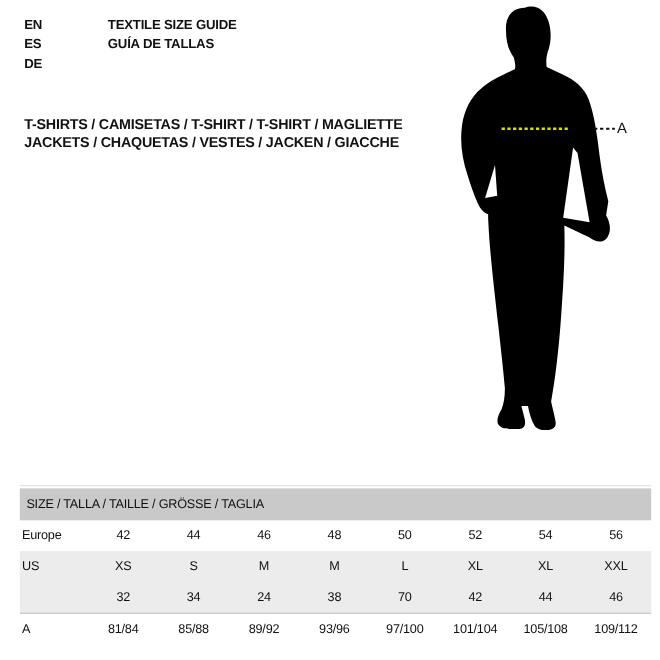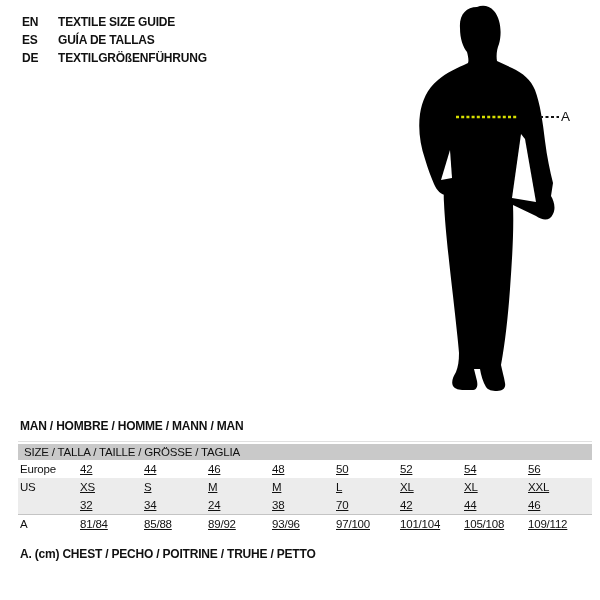--- a/index.html
+++ b/index.html
@@ -7,42 +7,42 @@
     width:600px;height:600px;background:#ffffff;
     font-family:"Liberation Sans", sans-serif;
     color:#111;letter-spacing:-0.2px;position:relative;overflow:hidden;
   }
   .canvas{position:absolute;left:0;top:0;width:600px;height:600px;}
 
   
   .lang-list{position:absolute;left:22px;top:13px;}
   .lang-row{display:flex;font-size:12px;font-weight:700;line-height:18px;}
   .lang-code{width:36px;flex:0 0 36px;}
-  .lang-label{white-space:nowrap;}
+  .lang-label{white-space:nowrap;margin-left:40px;}
 
   
   .product-lines{position:absolute;left:22px;top:104px;font-size:13px;font-weight:700;line-height:17px;}
   .product-line{white-space:nowrap;}
 
   
   .figure-svg{position:absolute;left:0;top:0;pointer-events:none;}
   .measure-label{position:absolute;left:561px;top:109px;font-size:13.5px;font-weight:400;letter-spacing:0;}
 
   
   .section-title{position:absolute;left:20px;top:419px;font-size:12px;font-weight:700;white-space:nowrap;}
 
   
   .size-table{position:absolute;left:18px;top:441px;width:574px;font-size:11.5px;}
   .table-top-rule{height:1px;background:#e0e0e0;margin-bottom:2px;}
-  .t-header{background:#c9c9c9;height:16px;display:flex;align-items:center;padding-left:6px;box-sizing:border-box;}
-  .t-row{display:flex;height:18px;align-items:center;}
+  .t-header{background:#c9c9c9;height:29px;display:flex;align-items:center;padding-left:6px;box-sizing:border-box;}
+  .t-row{display:flex;height:28px;align-items:center;}
   .t-row.band{background:#ececec;}
   .t-row.band-last{border-bottom:1px solid #c4c4c4;}
   .t-label{flex:0 0 62px;padding-left:2px;box-sizing:border-box;}
-  .t-cell{flex:1 1 0;text-align:left;text-decoration:underline;}
+  .t-cell{flex:1 1 0;text-align:center;}
 
   
   .footnote{position:absolute;left:20px;top:547px;font-size:12px;font-weight:700;white-space:nowrap;}
 </style>
 </head>
 <body>
 
 <div class="canvas">
 
   <svg class="figure-svg" width="600" height="410" viewBox="0 0 600 410">
@@ -96,28 +96,28 @@
     <div class="lang-row">
       <span class="lang-code">EN</span>
       <span class="lang-label">TEXTILE SIZE GUIDE</span>
     </div>
     <div class="lang-row">
       <span class="lang-code">ES</span>
       <span class="lang-label">GUÍA DE TALLAS</span>
     </div>
     <div class="lang-row">
       <span class="lang-code">DE</span>
-      <span class="lang-label">TEXTILGRÖßENFÜHRUNG</span>
     </div>
   </div>
 
   <div class="product-lines">
+    <div class="product-line">T-SHIRTS / CAMISETAS / T-SHIRT / T-SHIRT / MAGLIETTE</div>
+    <div class="product-line">JACKETS / CHAQUETAS / VESTES / JACKEN / GIACCHE</div>
   </div>
 
-  <div class="section-title">MAN / HOMBRE / HOMME / MANN / MAN</div>
 
   <div class="size-table">
     <div class="table-top-rule"></div>
     <div class="t-header">SIZE / TALLA / TAILLE / GRÖSSE / TAGLIA</div>
 
     <div class="t-row">
       <span class="t-label">Europe</span>
       <span class="t-cell">42</span>
       <span class="t-cell">44</span>
       <span class="t-cell">46</span>
@@ -158,15 +158,14 @@
       <span class="t-cell">85/88</span>
       <span class="t-cell">89/92</span>
       <span class="t-cell">93/96</span>
       <span class="t-cell">97/100</span>
       <span class="t-cell">101/104</span>
       <span class="t-cell">105/108</span>
       <span class="t-cell">109/112</span>
     </div>
   </div>
 
-  <div class="footnote">A. (cm) CHEST / PECHO / POITRINE / TRUHE / PETTO</div>
 
 </div>
 
 </body></html>

